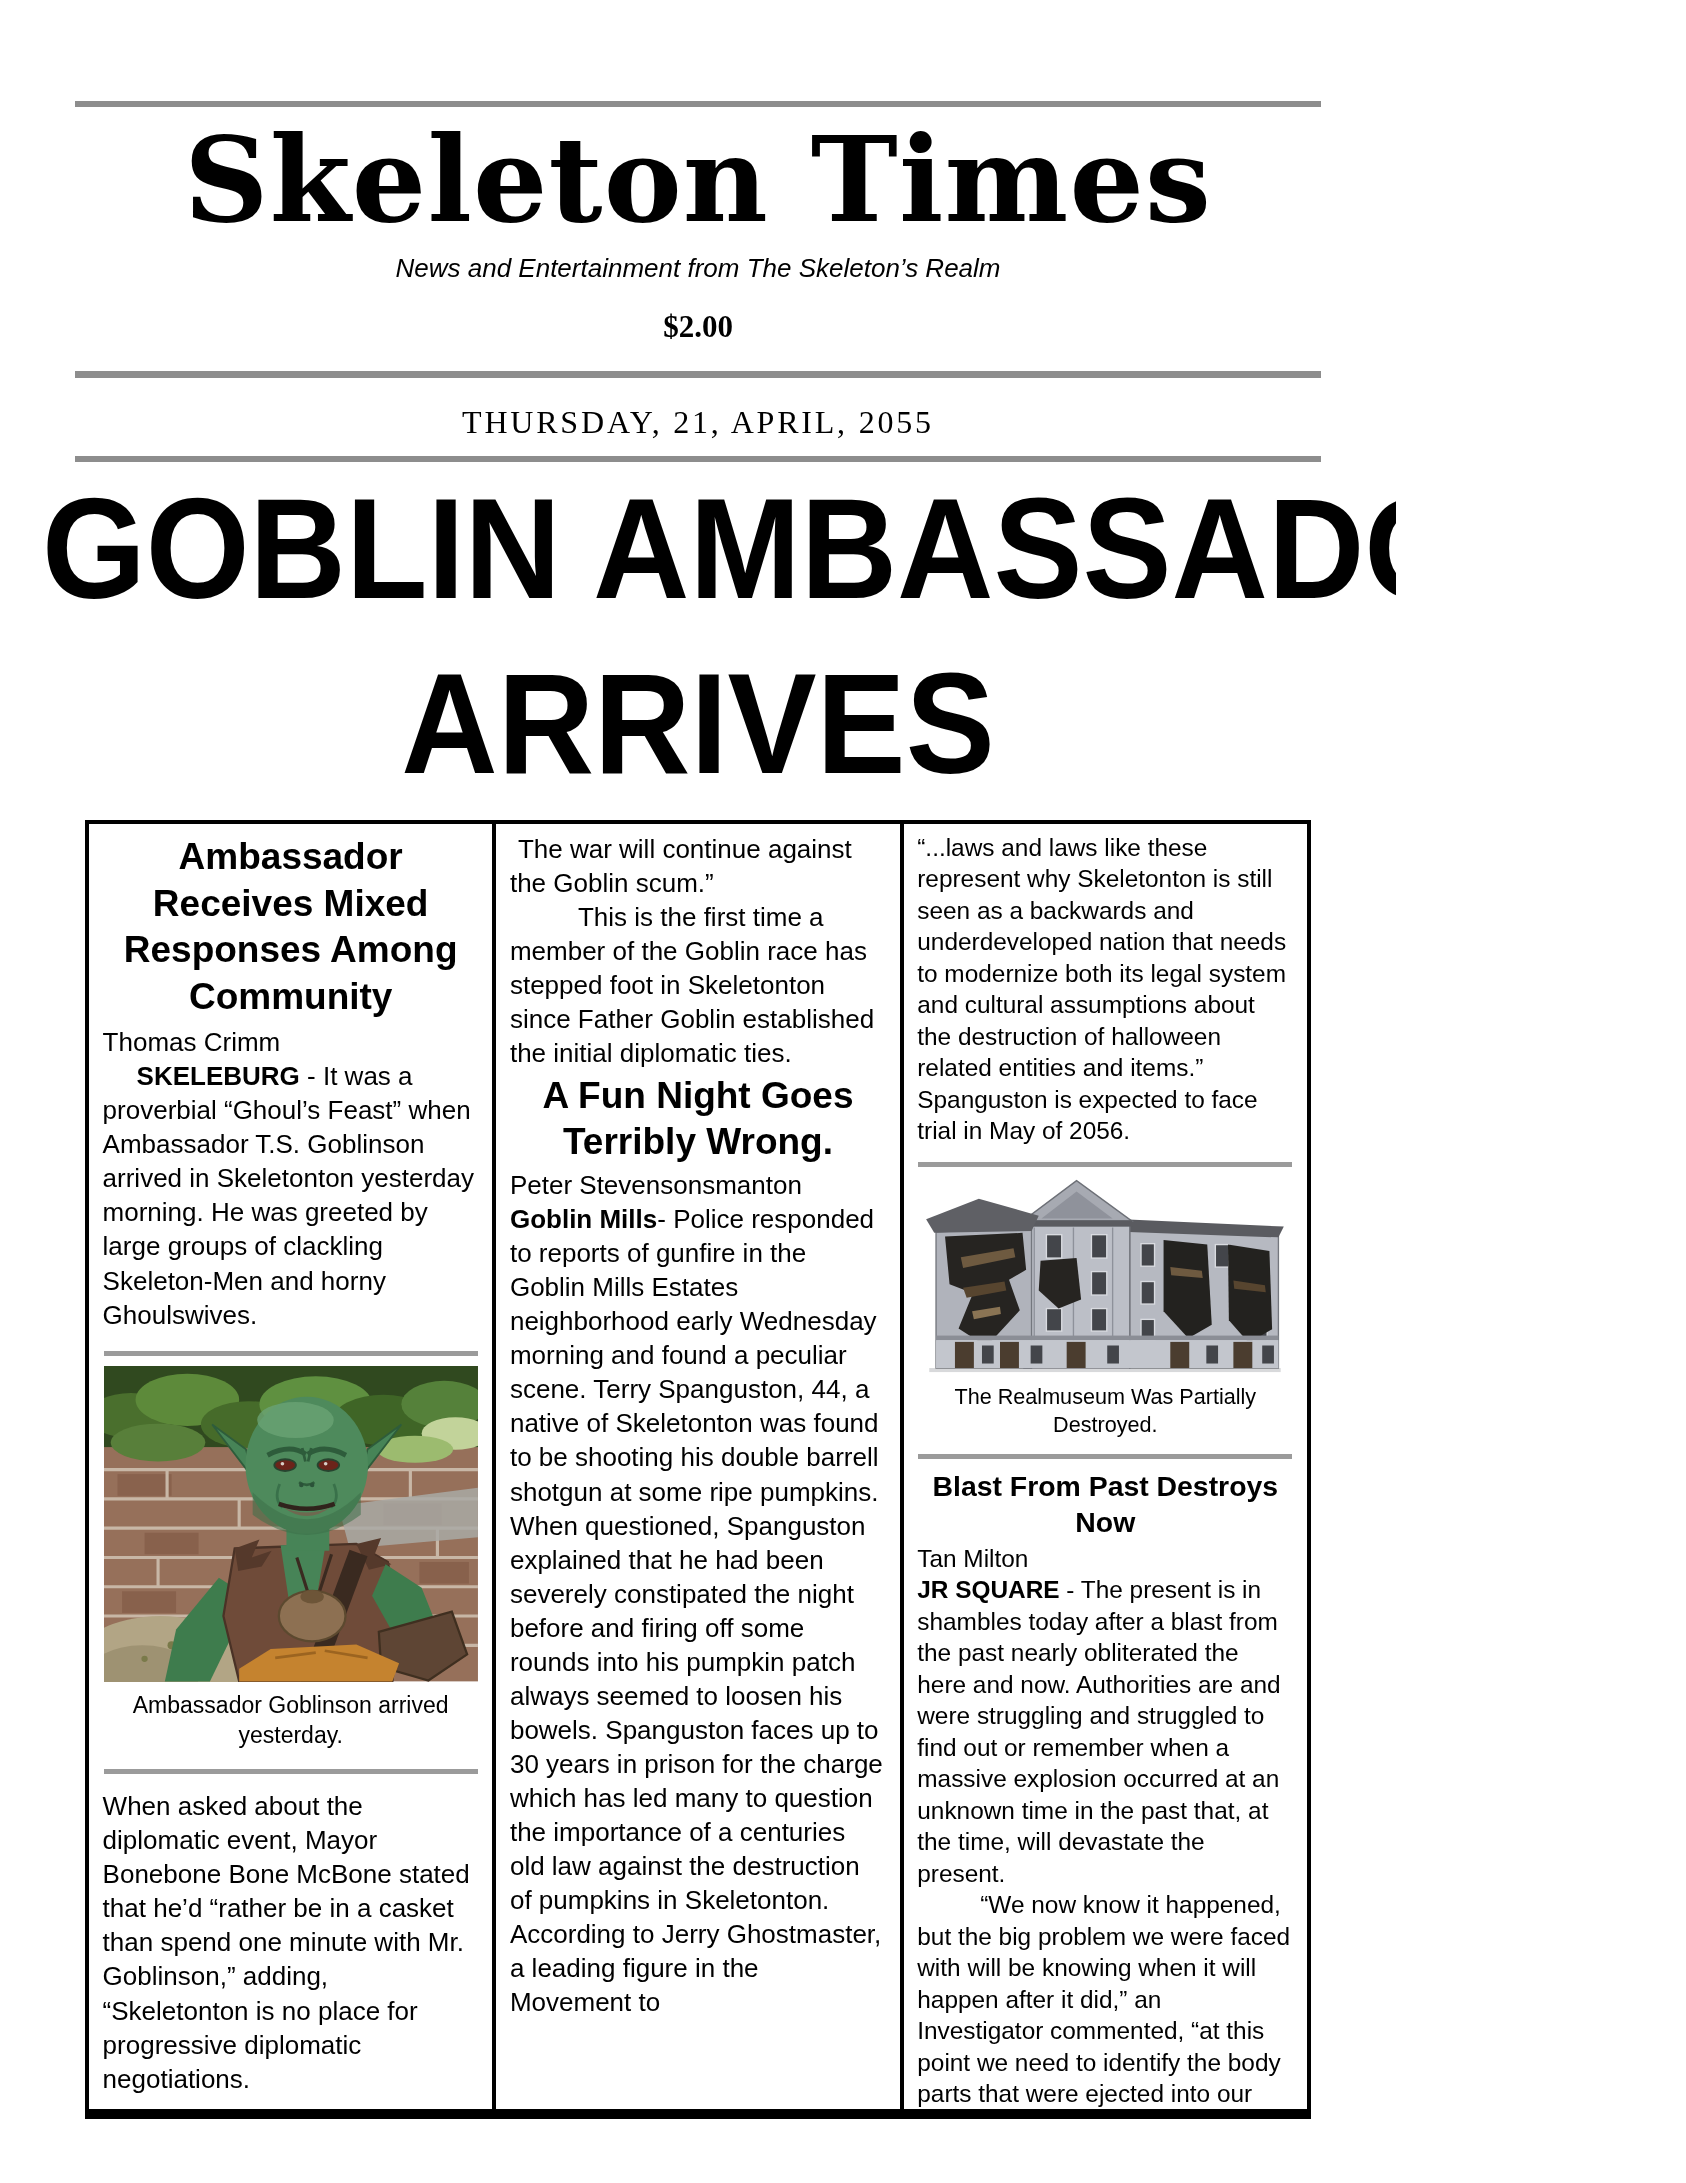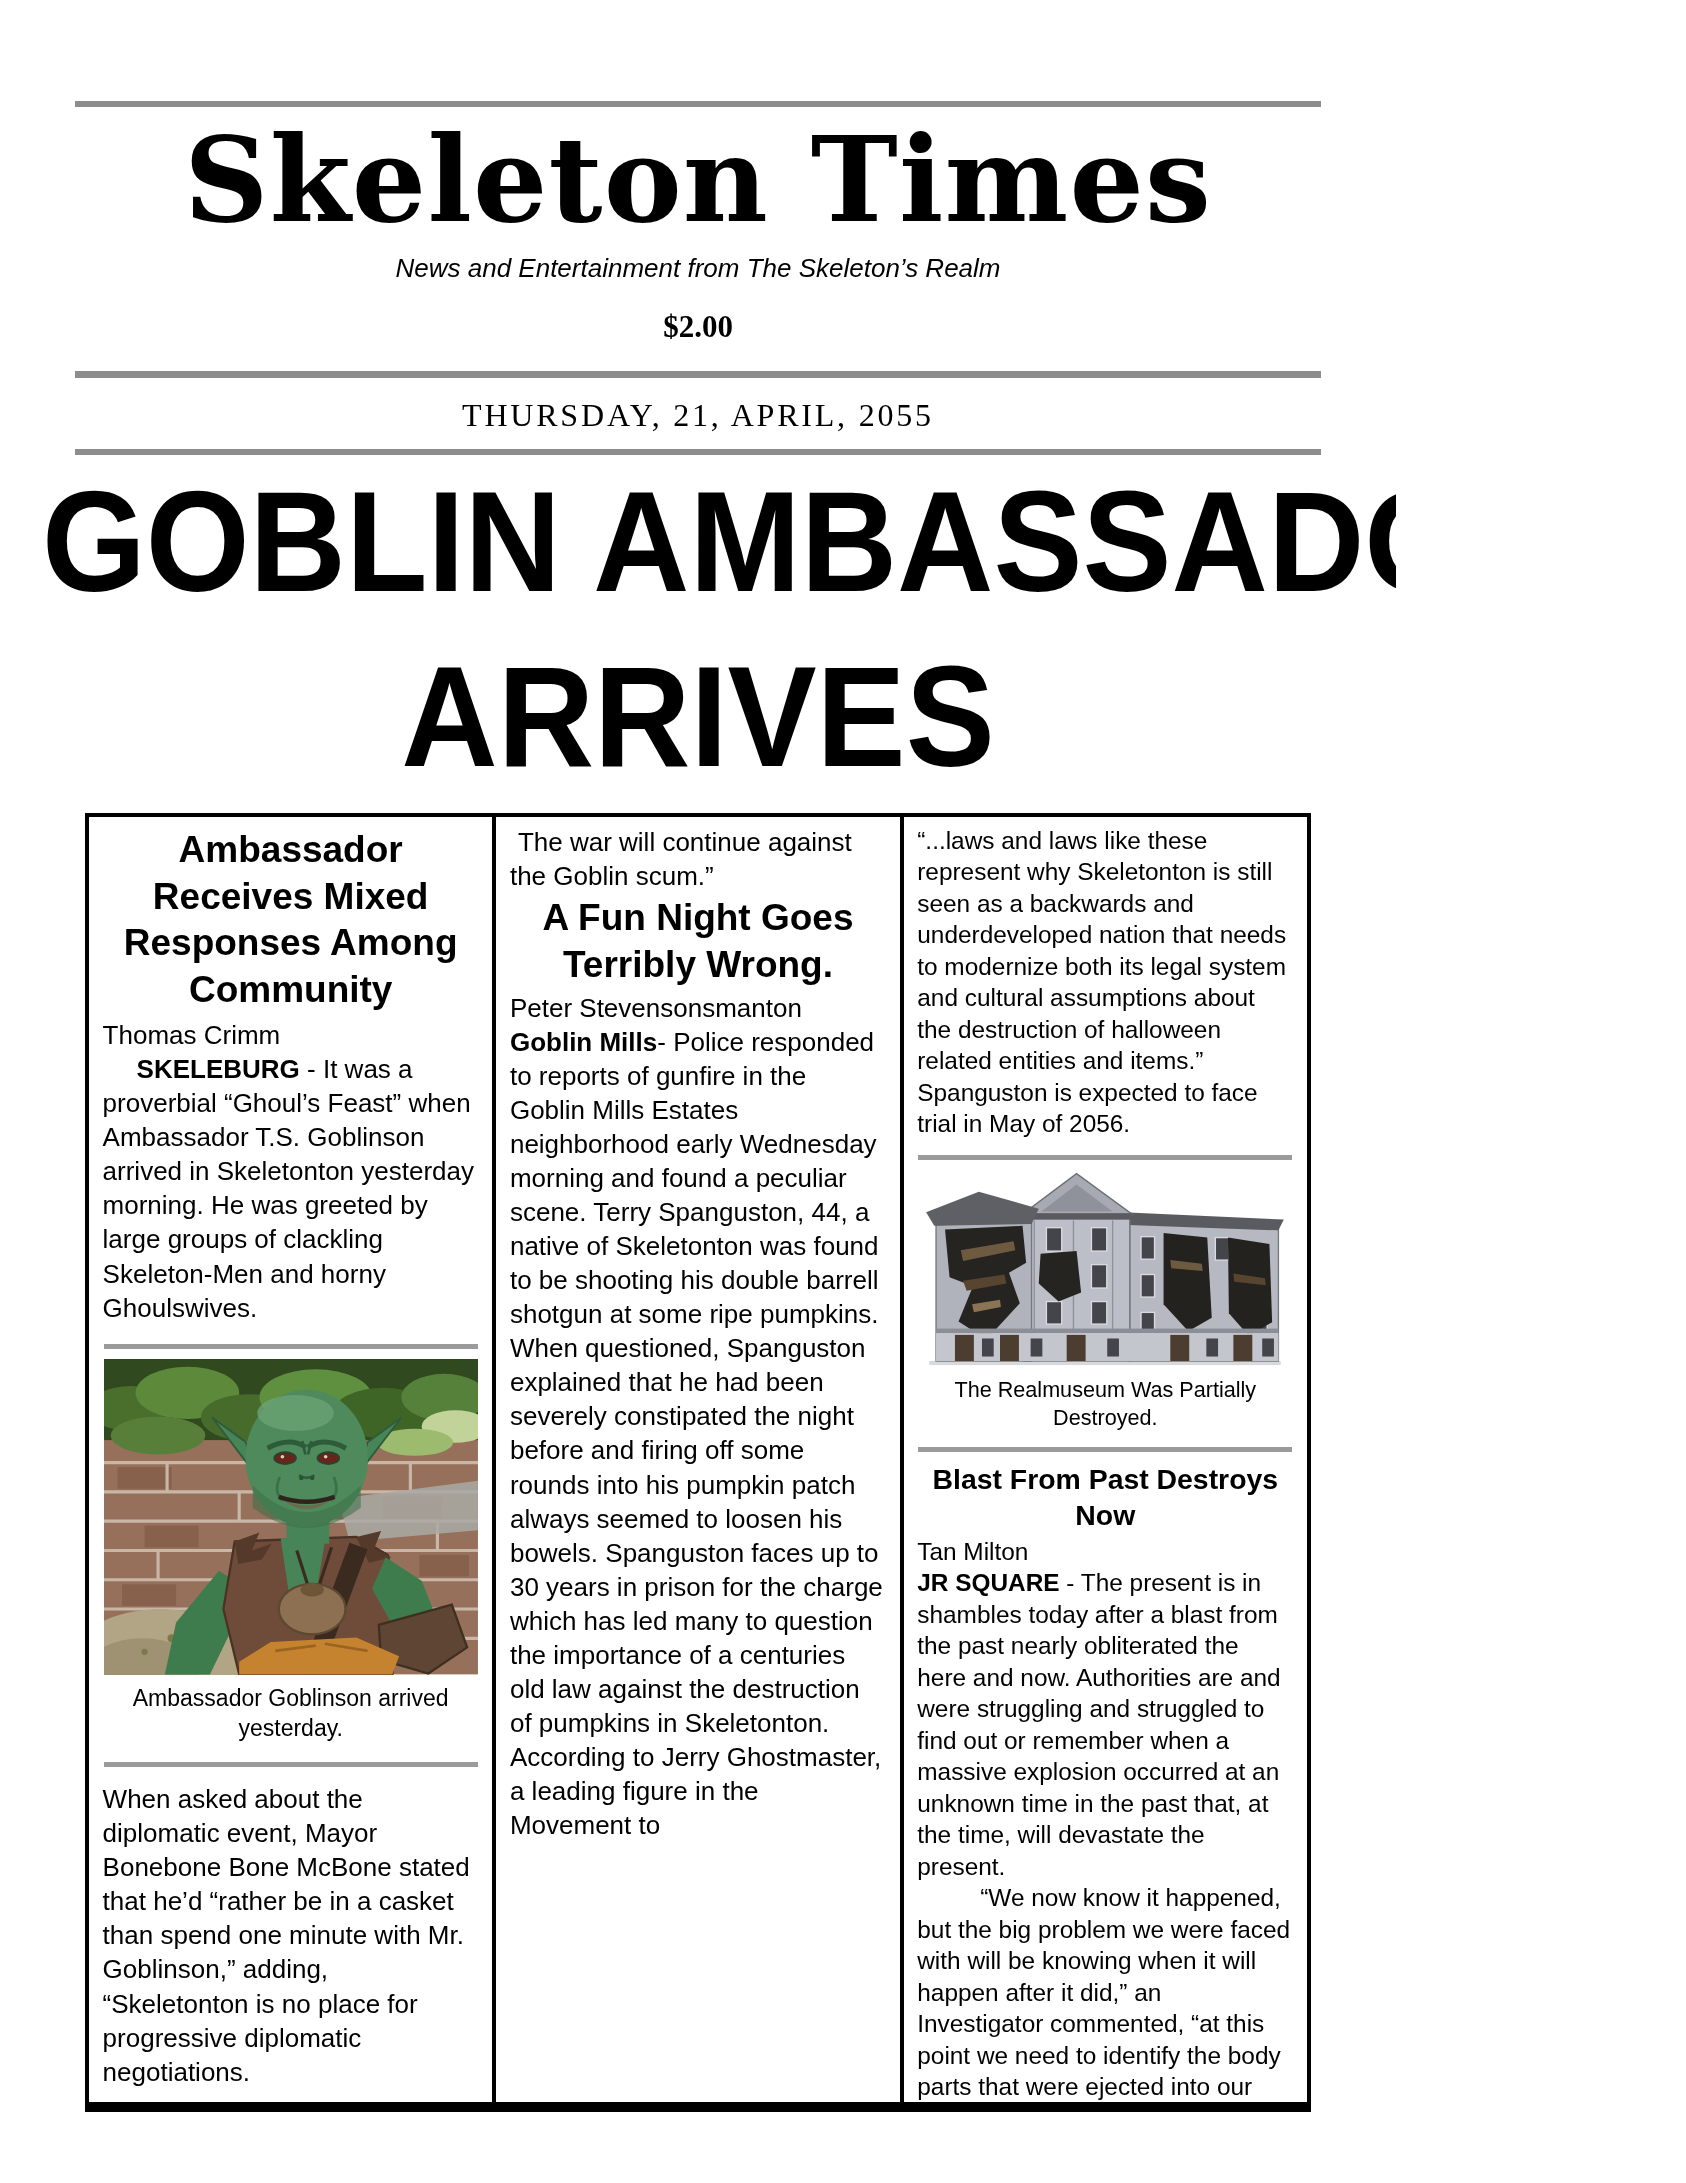--- a/index.html
+++ b/index.html
@@ -35,21 +35,21 @@
     font-size: 26px;
     font-style: italic;
   }
   .price {
     margin-top: 25px;
     font-family: "Liberation Serif", serif;
     font-weight: 700;
     font-size: 31px;
   }
   .date-line {
-    margin-top: 19px;
+    margin-top: 26px;
     text-align: center;
     font-family: "Liberation Serif", serif;
     font-size: 32px;
     letter-spacing: 2.8px;
   }
 
   .headline { margin-top: 16px; text-align: center; font-weight: 700; }
   .headline-line {
     font-size: 142px;
     line-height: 1.0;
@@ -231,20 +231,21 @@
       </figure>
       <figcaption>Ambassador Goblinson arrived yesterday.</figcaption>
 
       <div class="col-hr"></div>
 
       <p class="center-text" style="margin-top:15px;">When asked about the diplomatic event, Mayor Bonebone Bone McBone stated that he’d “rather be in a casket than spend one minute with Mr. Goblinson,” adding, “Skeletonton is no place for progressive diplomatic negotiations.</p>
     </article>
 
     <article class="col col-2">
       <p class="indent-14">The war will continue against the Goblin scum.”</p>
+      <p class="indent-120 small-gap-top">This is the first time a member of the Goblin race has stepped foot in Skeletonton since Father Goblin established the initial diplomatic ties.</p>
 
       <h2 class="col-heading gap-top">A Fun Night Goes Terribly Wrong.</h2>
       <div class="byline" style="margin-top:2.3px;">Peter Stevensonsmanton</div>
       <p><b>Goblin Mills</b><span>- Police responded to reports of gunfire in the Goblin Mills Estates neighborhood early Wednesday morning and found a peculiar scene. Terry Spanguston, 44, a native of Skeletonton was found to be shooting his double barrell shotgun at some ripe pumpkins. When questioned, Spanguston explained that he had been severely constipated the night before and firing off some rounds into his pumpkin patch always seemed to loosen his bowels. Spanguston faces up to 30 years in prison for the charge which has led many to question the importance of a centuries old law against the destruction of pumpkins in Skeletonton. According to Jerry Ghostmaster, a leading figure in the Movement to</span></p>
     </article>
 
     <article class="col col-3">
       <p class="center-text">“...laws and laws like these represent why Skeletonton is still seen as a backwards and underdeveloped nation that needs to modernize both its legal system and cultural assumptions about the destruction of halloween related entities and items.” Spanguston is expected to face trial in May of 2056.</p>
 
       <div class="col-hr"></div>

